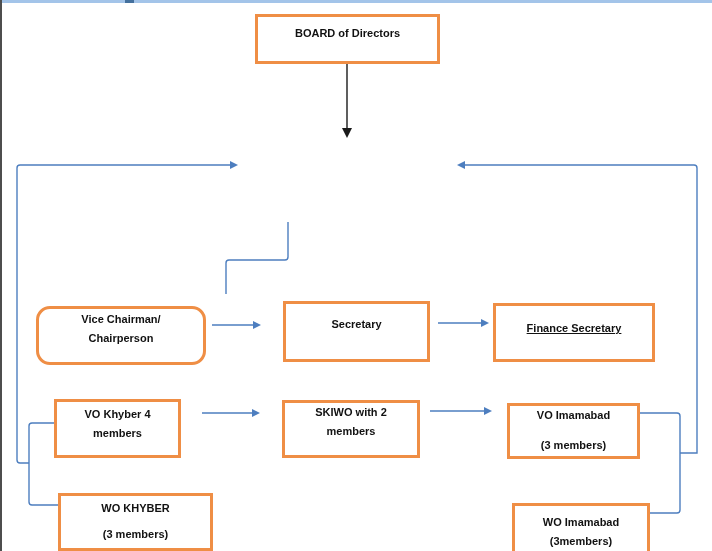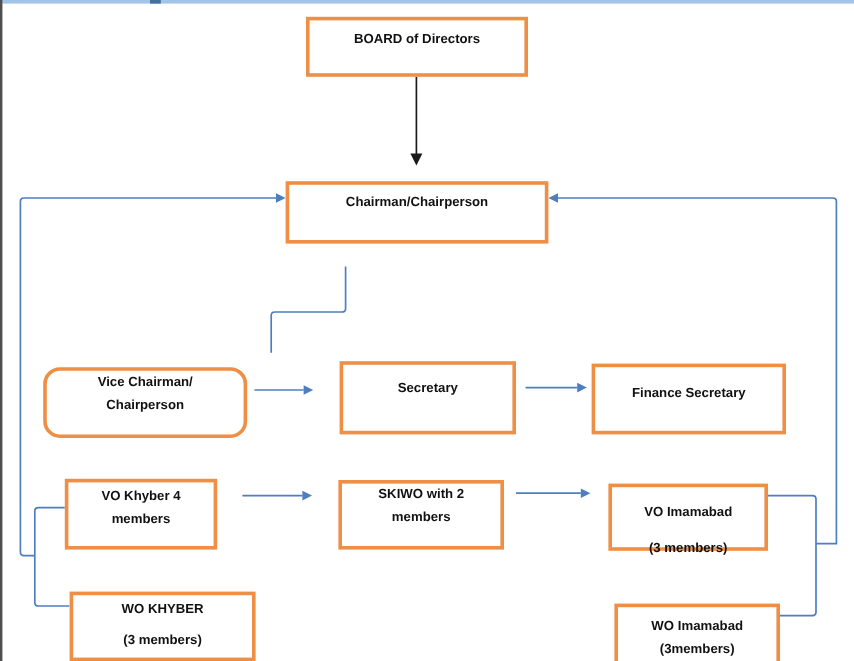--- a/index.html
+++ b/index.html
@@ -31,24 +31,24 @@
     border:3px solid var(--box-border);background:var(--box-fill);
     color:var(--text);font-weight:bold;font-size:11px;line-height:19px;
     text-align:center;
     margin-top:11px;
   }
   .node .line{width:100%;}
   .n-board{left:255px;top:3px;width:185px;height:50px;padding-top:7px;}
   .n-chairman{left:238px;top:140px;width:219px;height:52px;padding-top:6px;}
   .n-vice{left:36px;top:295px;width:170px;height:59px;padding-top:1px;border-radius:14px;}
   .n-secretary{left:283px;top:290px;width:147px;height:61px;padding-top:11px;}
-  .n-finance{left:493px;top:292px;width:162px;height:59px;padding-top:13px;}
+  .n-finance{left:493px;top:292px;width:162px;height:59px;padding-top:13px;text-decoration:underline;}
   .n-vokhyber{left:54px;top:388px;width:127px;height:59px;padding-top:3px;}
   .n-skiwo{left:282px;top:389px;width:138px;height:58px;padding-top:0;}
-  .n-voimamabad{left:507px;top:392px;width:133px;height:56px;padding-top:12px;}
+  .n-voimamabad{left:507px;top:392px;width:133px;height:56px;padding-top:0;}
   .n-voimamabad .line + .line{margin-top:11px;}
   .n-wokhyber{left:58px;top:482px;width:155px;height:58px;padding-top:3px;}
   .n-wokhyber .line + .line{margin-top:7px;}
   .n-woimamabad{left:512px;top:492px;width:138px;height:51px;padding-top:7px;}
 </style>
 </head>
 <body>
 
 <div id="page">
 
@@ -83,23 +83,20 @@
     <polygon class="blue" points="260,413 252,409 252,417"></polygon>
 
     <path class="blue" d="M 430,411 H 484"></path>
     <polygon class="blue" points="492,411 484,407 484,415"></polygon>
   </svg>
 
   <div class="node n-board">
     <div class="line">BOARD of Directors</div>
   </div>
 
-  <div class="node n-chairman">
-    <div class="line">Chairman/Chairperson</div>
-  </div>
 
   <div class="node n-vice">
     <div class="line">Vice Chairman/</div>
     <div class="line">Chairperson</div>
   </div>
 
   <div class="node n-secretary">
     <div class="line">Secretary</div>
   </div>
 

